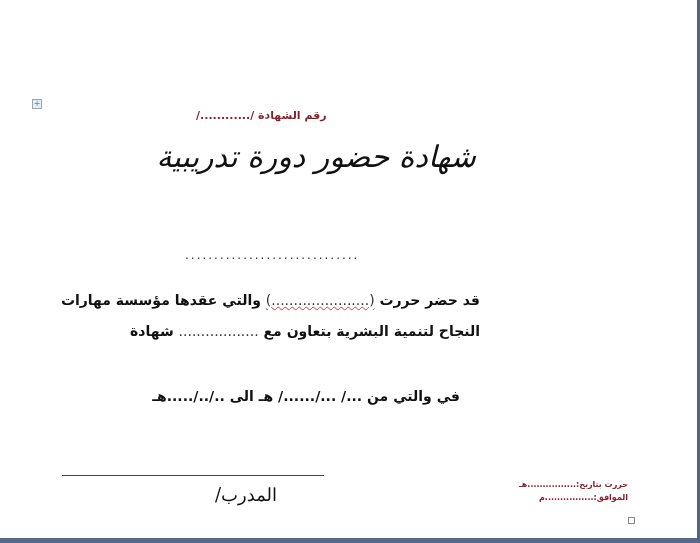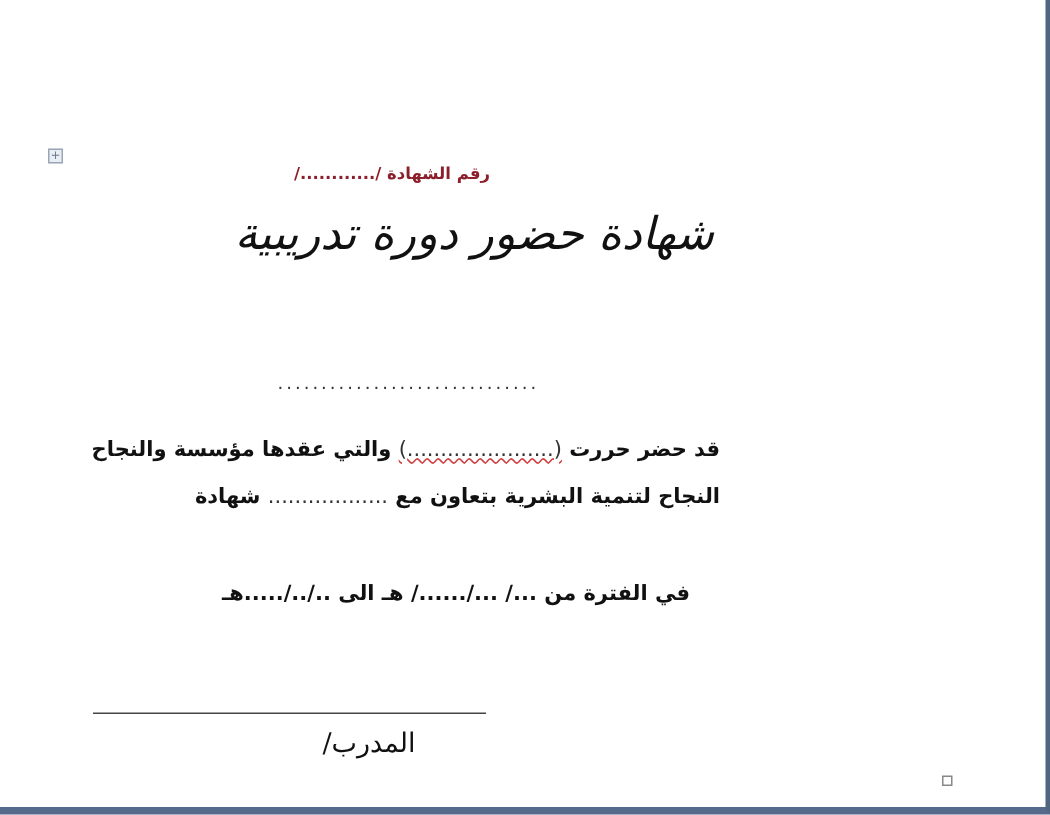--- a/index.html
+++ b/index.html
@@ -83,31 +83,35 @@
   <div class="abs rtl cert-number">رقم الشهادة /............/</div>
 
   <div class="abs rtl title-calligraphy">شهادة حضور دورة تدريبية</div>
 
 
   <div class="abs name-dots">..............................</div>
 
   <div class="abs rtl body-line line1">
     <span>قد حضر حررت</span>
     <span class="dots red-underline">(......................)</span>
-    <span>والتي عقدها مؤسسة والنجاح</span>
+    <span>والتي عقدها مؤسسة مهارات</span>
   </div>
 
   <div class="abs rtl body-line line2">
     <span>النجاح لتنمية البشرية بتعاون مع</span>
     <span class="dots">..................</span>
     <span>شهادة</span>
   </div>
 
 
-  <div class="abs rtl body-line line4">في الفترة من .../ .../....../ هـ الى ../../.....هـ</div>
+  <div class="abs rtl body-line line4">في والتي من .../ .../....../ هـ الى ../../.....هـ</div>
 
 
   <div class="abs signature-line"></div>
   <div class="abs rtl trainer-label">المدرب/</div>
 
+  <div class="abs rtl date-block">
+    <div class="date-line">حررت بتاريخ:................هـ</div>
+    <div class="date-line">الموافق:................م</div>
+  </div>
 
   <div class="abs end-mark"></div>
 </div>
 
 </body></html>

